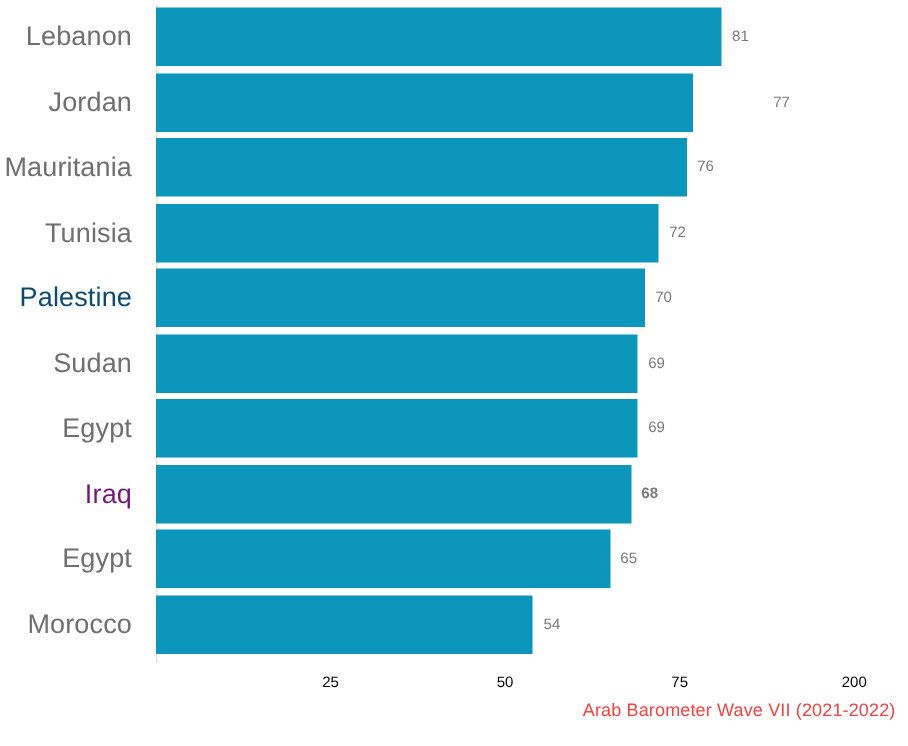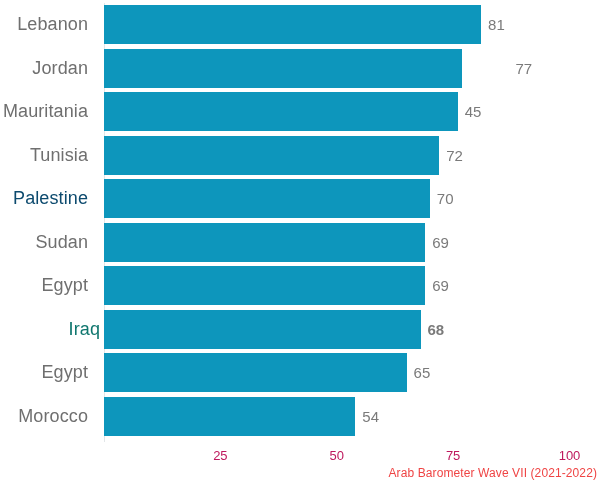--- a/index.html
+++ b/index.html
@@ -56,21 +56,21 @@
     height: 39px;
     background: #0d96bc;
     box-sizing: border-box;
   }
 
   .bar-value {
     position: absolute;
     top: 0;
     height: 39px;
     line-height: 39px;
-    font-size: 15px;
+    font-size: 10px;
     color: #7a7a7a;
     white-space: nowrap;
   }
 
   
   #axis-line {
     position: absolute;
     left: 104px;
     top: 3px;
     width: 1px;
@@ -83,22 +83,22 @@
     left: 0;
     top: 446px;
     width: 605px;
     height: 24px;
   }
 
   .x-tick-label {
     position: absolute;
     top: 0;
     transform: translateX(-50%);
-    font-size: 13px;
-    color: #be185d;
+    font-size: 10px;
+    color: #000000;
     line-height: 20px;
     white-space: nowrap;
   }
 
   
   #source-note {
     position: absolute;
     right: 8px;
     top: 466px;
     font-size: 12px;
@@ -124,21 +124,21 @@
 
     <div class="bar-row" style="top:48.5px;">
       <div class="cat-label" style="color: rgb(111, 111, 111);">Jordan</div>
       <div class="bar" style="left: 104px; width: 358.435px; background: rgb(13, 150, 188);"></div>
       <div class="bar-value" style="left: 469.435px; color: rgb(122, 122, 122); margin-left: 46px;">77</div>
     </div>
 
     <div class="bar-row" style="top:92px;">
       <div class="cat-label" style="color: rgb(111, 111, 111);">Mauritania</div>
       <div class="bar" style="left: 104px; width: 353.78px; background: rgb(13, 150, 188);"></div>
-      <div class="bar-value" style="left: 464.78px; color: rgb(122, 122, 122);">45</div>
+      <div class="bar-value" style="left: 464.78px; color: rgb(122, 122, 122);">76</div>
     </div>
 
     <div class="bar-row" style="top:135.5px;">
       <div class="cat-label" style="color: rgb(111, 111, 111);">Tunisia</div>
       <div class="bar" style="left: 104px; width: 335.16px; background: rgb(13, 150, 188);"></div>
       <div class="bar-value" style="left: 446.16px; color: rgb(122, 122, 122);">72</div>
     </div>
 
     <div class="bar-row" style="top:179px;">
       <div class="cat-label" style="color: #0c4a6e;">Palestine</div>
@@ -152,21 +152,21 @@
       <div class="bar-value" style="left: 432.195px; color: rgb(122, 122, 122);">69</div>
     </div>
 
     <div class="bar-row" style="top:266px;">
       <div class="cat-label" style="color: rgb(111, 111, 111);">Egypt</div>
       <div class="bar" style="left: 104px; width: 321.195px; background: rgb(13, 150, 188);"></div>
       <div class="bar-value" style="left: 432.195px; color: rgb(122, 122, 122);">69</div>
     </div>
 
     <div class="bar-row" style="top:309.5px;">
-      <div class="cat-label" style="color: #0f766e; padding-left: 12px;">Iraq</div>
+      <div class="cat-label" style="color: #701a75;">Iraq</div>
       <div class="bar" style="left: 104px; width: 316.54px; background: rgb(13, 150, 188);"></div>
       <div class="bar-value" style="left: 427.54px; color: rgb(122, 122, 122); font-weight: bold;">68</div>
     </div>
 
     <div class="bar-row" style="top:353px;">
       <div class="cat-label" style="color: rgb(111, 111, 111);">Egypt</div>
       <div class="bar" style="left: 104px; width: 302.575px; background: rgb(13, 150, 188);"></div>
       <div class="bar-value" style="left: 413.575px; color: rgb(122, 122, 122);">65</div>
     </div>
 
@@ -174,18 +174,18 @@
       <div class="cat-label" style="color: rgb(111, 111, 111);">Morocco</div>
       <div class="bar" style="left: 104px; width: 251.37px; background: rgb(13, 150, 188);"></div>
       <div class="bar-value" style="left: 362.37px; color: rgb(122, 122, 122);">54</div>
     </div>
   </div>
 
   <div id="x-axis">
     <div class="x-tick-label" style="left: 220.375px;">25</div>
     <div class="x-tick-label" style="left: 336.75px;">50</div>
     <div class="x-tick-label" style="left: 453.125px;">75</div>
-    <div class="x-tick-label" style="left: 569.5px;">100</div>
+    <div class="x-tick-label" style="left: 569.5px;">200</div>
   </div>
 
   <div id="source-note">Arab Barometer Wave VII (2021-2022)</div>
 
 </div>
 
 </body></html>

